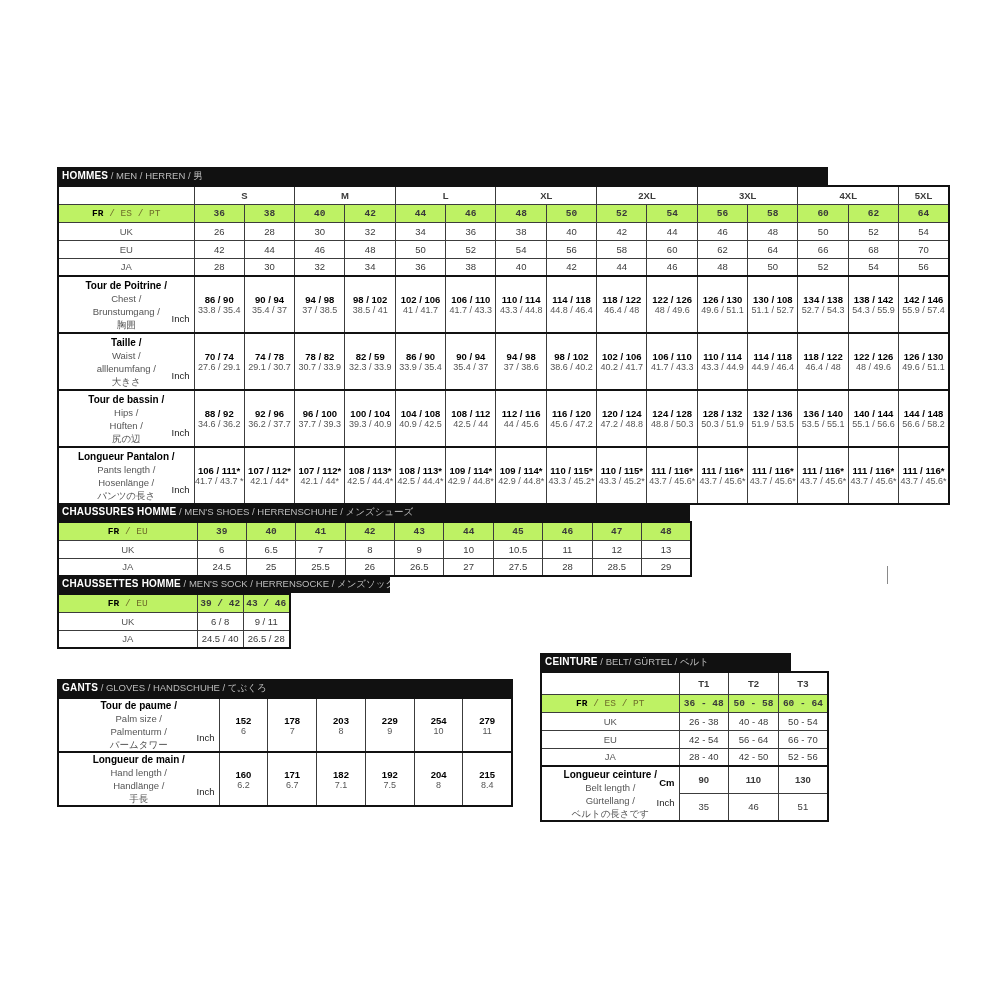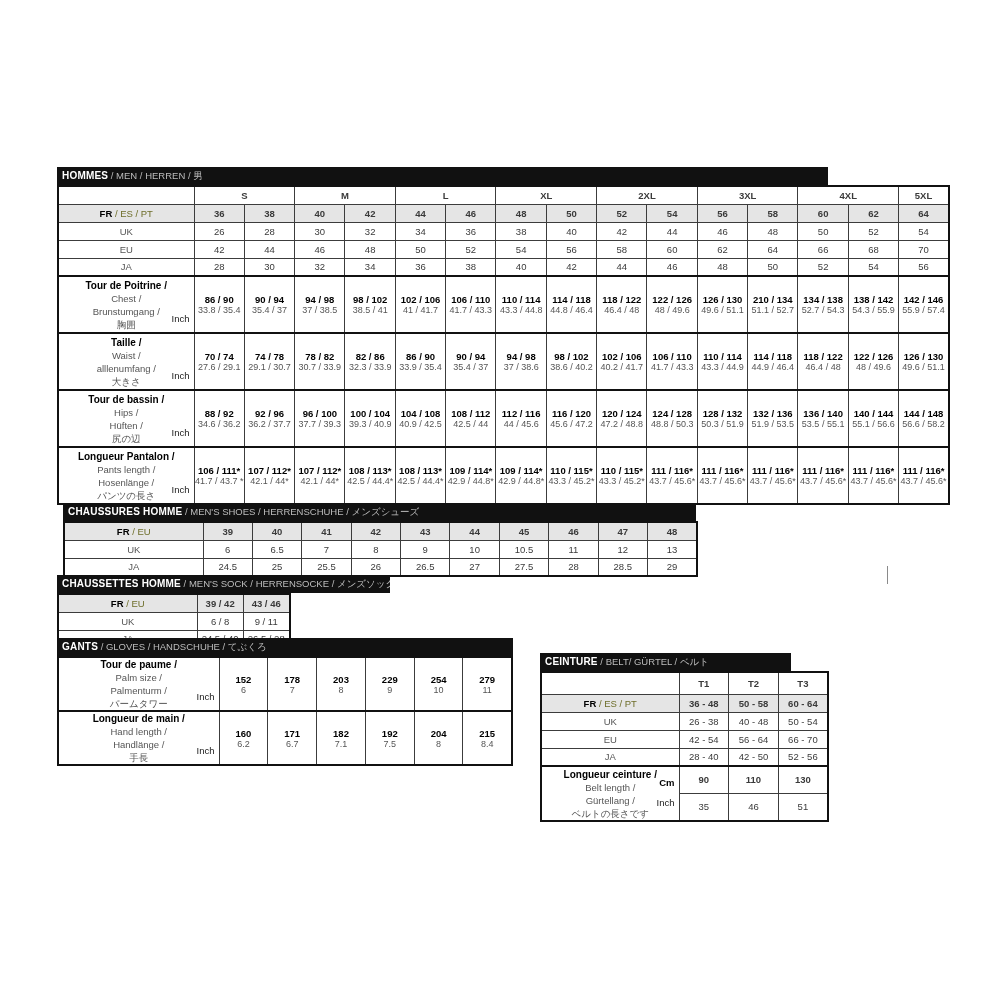--- a/index.html
+++ b/index.html
@@ -14,21 +14,21 @@
   table.grid td { border:1px solid #3c3c3c; font-size:9.5px; color:#3a3a3a; text-align:center;
                   padding:0; overflow:hidden; white-space:nowrap; vertical-align:middle; }
   tr.r18 { height:18px; } tr.r22 { height:22px; } tr.r27 { height:27px; } tr.r28 { height:28px; }
   tr.h57 { height:57px; } tr.h60 { height:52px; }
   td.blank { background:#fff; }
   td.sizehead { font-weight:bold; font-size:13px; color:#000; }
   td.rowlabel { text-align:left; padding-left:5px; }
   .lblmain { font-weight:bold; color:#000; }
   .lblrest { color:#6e6e2a; }
   td.rowlabel:not(.yellow) .lblrest { color:#555; }
-  .yellow { background:#e5e5e5; }
+  .yellow { background:#bef264;font-family:Liberation Mono, monospace; }
   td.vbold { font-weight:bold; color:#000; }
   tr.block > td { border-top:2px solid #111; }
   td.measlabel { position:relative; text-align:left; vertical-align:top; padding:2px 0 0 5px; }
   .l0 { font-weight:bold; color:#000; font-size:10px; line-height:13px; white-space:nowrap; }
   .lx { color:#555; font-size:9.5px; line-height:13px; white-space:nowrap; }
   .unit { position:absolute; right:4px; font-size:9.5px; }
   .u1 { font-weight:bold; color:#000; }
   .u2 { color:#222; }
   td.meas > .cmv { font-weight:bold; color:#000; height:50%; display:flex; align-items:center; justify-content:center; font-size:9.5px; }
   td.meas > .inv { color:#555; height:50%; display:flex; align-items:center; justify-content:center; font-size:9px; }
@@ -194,21 +194,21 @@
           </td>
           <td class="meas">
             <div class="cmv">122 / 126</div>
             <div class="inv">48 / 49.6</div>
           </td>
           <td class="meas">
             <div class="cmv">126 / 130</div>
             <div class="inv">49.6 / 51.1</div>
           </td>
           <td class="meas">
-            <div class="cmv">210 / 134</div>
+            <div class="cmv">130 / 108</div>
             <div class="inv">51.1 / 52.7</div>
           </td>
           <td class="meas">
             <div class="cmv">134 / 138</div>
             <div class="inv">52.7 / 54.3</div>
           </td>
           <td class="meas">
             <div class="cmv">138 / 142</div>
             <div class="inv">54.3 / 55.9</div>
           </td>
@@ -234,21 +234,21 @@
           </td>
           <td class="meas">
             <div class="cmv">74 / 78</div>
             <div class="inv">29.1 / 30.7</div>
           </td>
           <td class="meas">
             <div class="cmv">78 / 82</div>
             <div class="inv">30.7 / 33.9</div>
           </td>
           <td class="meas">
-            <div class="cmv">82 / 86</div>
+            <div class="cmv">82 / 59</div>
             <div class="inv">32.3 / 33.9</div>
           </td>
           <td class="meas">
             <div class="cmv">86 / 90</div>
             <div class="inv">33.9 / 35.4</div>
           </td>
           <td class="meas">
             <div class="cmv">90 / 94</div>
             <div class="inv">35.4 / 37</div>
           </td>
@@ -430,21 +430,21 @@
           </td>
           <td class="meas">
             <div class="cmv">111 / 116*</div>
             <div class="inv">43.7 / 45.6*</div>
           </td>
         </tr>
       </tbody>
     </table>
   </div>
 
-<div class="abs" id="shoes-table" style="left:57px; top:503px; width:633px;margin-left:6px;">
+<div class="abs" id="shoes-table" style="left:57px; top:503px; width:633px;">
     <div class="titlebar" style="width:633px"><span class="tmain">CHAUSSURES HOMME</span><span class="trest"> / MEN'S SHOES / HERRENSCHUHE / メンズシューズ</span></div>
     <table class="grid" style="width:633px">
       <colgroup>
         <col style="width:139px">
         <col style="width:49.4px">
         <col style="width:49.4px">
         <col style="width:49.4px">
         <col style="width:49.4px">
         <col style="width:49.4px">
         <col style="width:49.4px">
@@ -518,21 +518,21 @@
         </tr>
         <tr class="r18">
           <td class="rowlabel"><span class="lblrest">JA</span></td>
           <td class="">24.5 / 40</td>
           <td class="">26.5 / 28</td>
         </tr>
       </tbody>
     </table>
   </div>
 
-<div class="abs" id="gloves-table" style="left:57px; top:638px; width:456px;">
+<div class="abs" id="gloves-table" style="left:57px; top:679px; width:456px;">
     <div class="titlebar" style="width:456px"><span class="tmain">GANTS</span><span class="trest"> / GLOVES / HANDSCHUHE / てぶくろ</span></div>
     <table class="grid" style="width:454px">
       <colgroup>
         <col style="width:161px">
         <col style="width:48.8px">
         <col style="width:48.8px">
         <col style="width:48.8px">
         <col style="width:48.8px">
         <col style="width:48.8px">
         <col style="width:48.8px">

